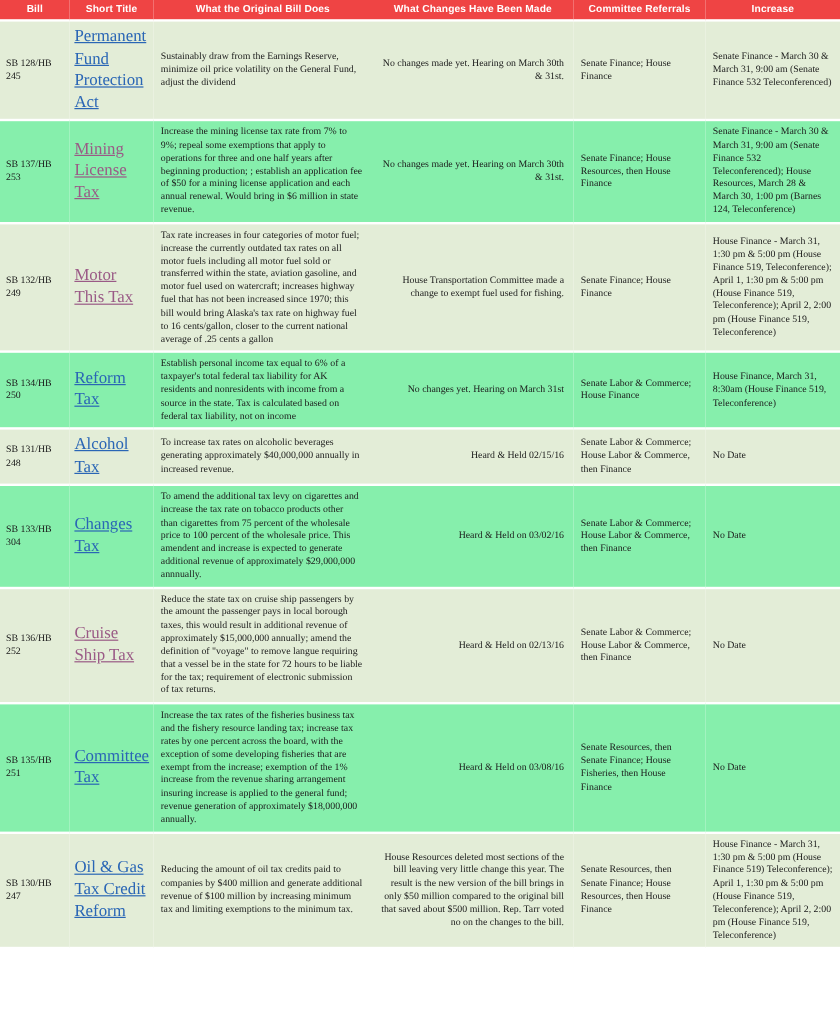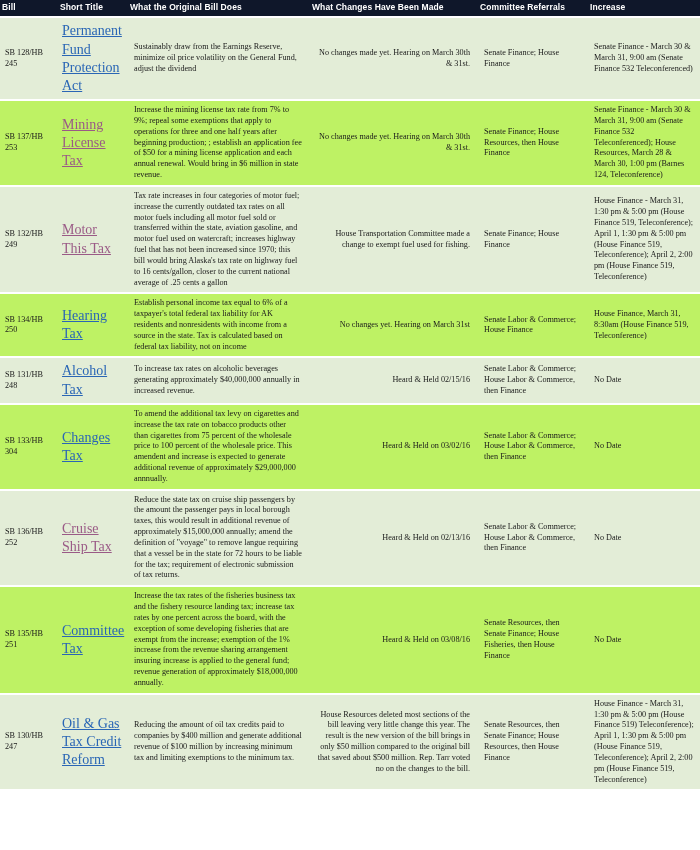--- a/index.html
+++ b/index.html
@@ -20,45 +20,45 @@
     table-layout: fixed;
   }
   #bills-table col.c-bill        { width: 58px; }
   #bills-table col.c-title       { width: 70px; }
   #bills-table col.c-does        { width: 182px; }
   #bills-table col.c-changes     { width: 168px; }
   #bills-table col.c-committee   { width: 110px; }
   #bills-table col.c-hearing     { width: 112px; }
 
   thead th {
-    background: #0f172a;
+    background: #ef4444;
     color: #ffffff;
     font-family: "Liberation Sans", "DejaVu Sans", sans-serif;
     font-weight: bold;
     font-size: 8.5px;
-    text-align: left;
+    text-align: center;
     padding: 3px 2px 4px 2px;
     letter-spacing: 0.1px;
     border: none;
     vertical-align: middle;
     line-height: 1.1;
   }
   thead tr {
     border-bottom: 2px solid #ffffff;
   }
   tbody td {
     font-size: 8.2px;
     line-height: 1.32;
     vertical-align: middle;
     padding: 4px 6px 4px 6px;
     border-top: 2px solid #ffffff;
     border-bottom: 2px solid #ffffff;
   }
   tbody tr.shade td { background: #e3edd7; }
-  tbody tr.plain td { background: #bef264; }
+  tbody tr.plain td { background: #86efac; }
 
   td.cell-bill {
     padding-left: 5px;
     padding-right: 2px;
   }
   td.cell-title {
     padding-left: 4px;
     padding-right: 3px;
   }
   td.cell-does {
@@ -129,21 +129,21 @@
       <tr class="shade">
         <td class="cell-bill">SB 132/HB 249</td>
         <td class="cell-title"><a class="bill-link link-purple">Motor This Tax</a></td>
         <td class="cell-does">Tax rate increases in four categories of motor fuel; increase the currently outdated tax rates on all motor fuels including all motor fuel sold or transferred within the state, aviation gasoline, and motor fuel used on watercraft; increases highway fuel that has not been increased since 1970; this bill would bring Alaska's tax rate on highway fuel to 16 cents/gallon, closer to the current national average of .25 cents a gallon</td>
         <td class="cell-changes">House Transportation Committee made a change to exempt fuel used for fishing.</td>
         <td class="cell-committee">Senate Finance; House Finance</td>
         <td class="cell-hearing">House Finance - March 31, 1:30 pm &amp; 5:00 pm (House Finance 519, Teleconference); April 1, 1:30 pm &amp; 5:00 pm (House Finance 519, Teleconference); April 2, 2:00 pm (House Finance 519, Teleconference)</td>
       </tr>
       <tr class="plain">
         <td class="cell-bill">SB 134/HB 250</td>
-        <td class="cell-title"><a class="bill-link link-blue">Hearing Tax</a></td>
+        <td class="cell-title"><a class="bill-link link-blue">Reform Tax</a></td>
         <td class="cell-does">Establish personal income tax equal to 6% of a taxpayer's total federal tax liability for AK residents and nonresidents with income from a source in the state. Tax is calculated based on federal tax liability, not on income</td>
         <td class="cell-changes">No changes yet. Hearing on March 31st</td>
         <td class="cell-committee">Senate Labor &amp; Commerce; House Finance</td>
         <td class="cell-hearing">House Finance, March 31, 8:30am (House Finance 519, Teleconference)</td>
       </tr>
       <tr class="shade">
         <td class="cell-bill">SB 131/HB 248</td>
         <td class="cell-title"><a class="bill-link link-blue">Alcohol Tax</a></td>
         <td class="cell-does">To increase tax rates on alcoholic beverages generating approximately $40,000,000 annually in increased revenue.</td>
         <td class="cell-changes">Heard &amp; Held  02/15/16</td>

